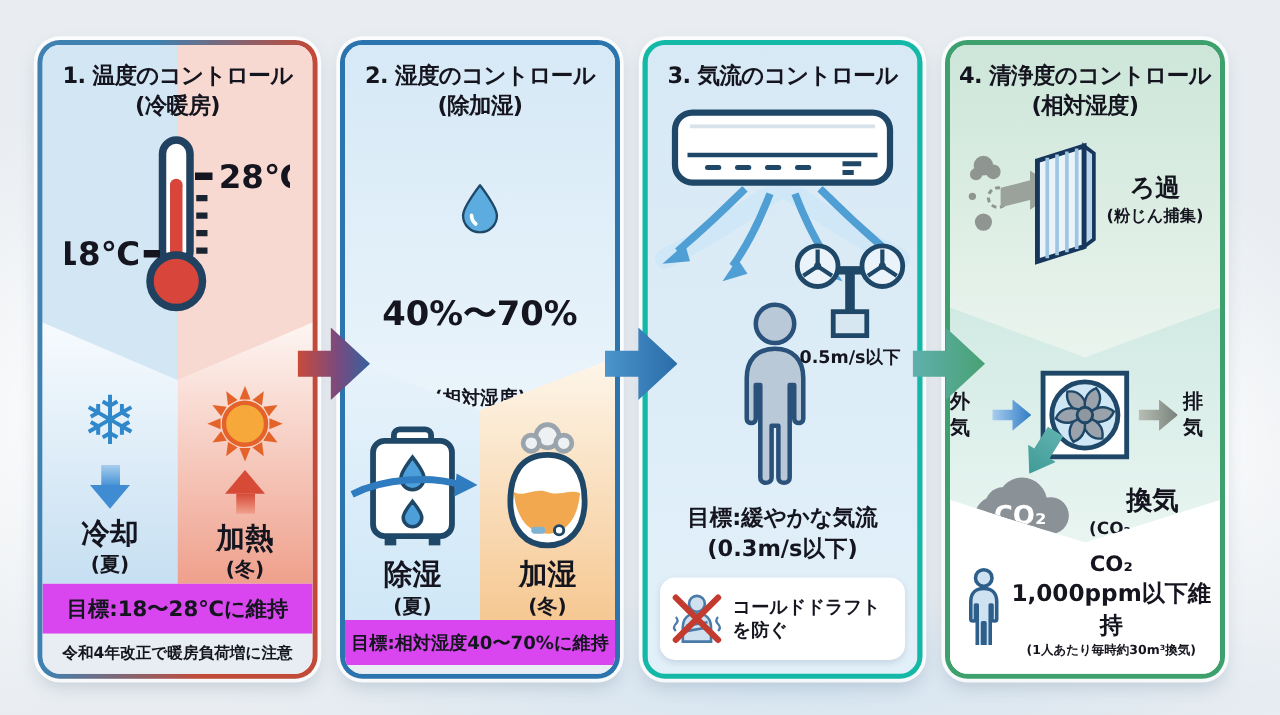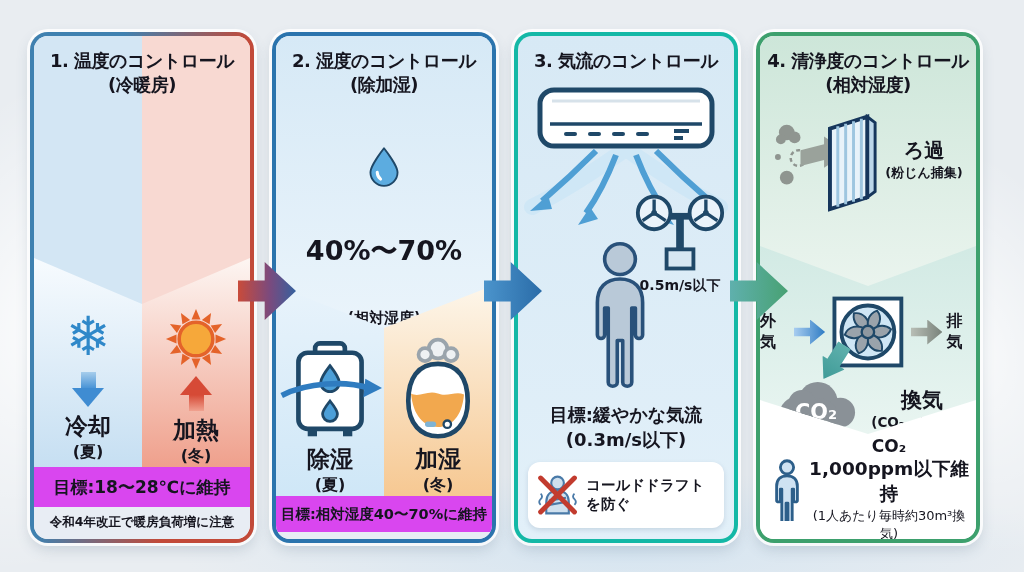--- a/index.html
+++ b/index.html
@@ -91,21 +91,21 @@
   .vent-arrow{position:absolute;left:58px;top:-34px;width:26px;height:40px;transform:rotate(32deg);
     clip-path:polygon(22% 0,78% 0,78% 52%,100% 52%,50% 100%,0 52%,22% 52%);
     background:linear-gradient(#5fb0ad,#3f9b97);}
   .vent-caption{text-align:center;}
   .vent-label{font-weight:bold;font-size:21px;}
   .vent-sub{font-weight:bold;font-size:13.5px;}
   .p4-bottom{flex:1;background:#fff;display:flex;align-items:center;gap:4px;padding:36px 6px 6px 10px;box-sizing:border-box;}
   .co2-info{flex:1;text-align:center;}
   .co2-h{font-weight:bold;font-size:17px;}
   .co2-goal{font-weight:bold;font-size:18.5px;}
-  .co2-sub{font-weight:normal;font-size:13px;margin-top:1px;text-align:center;}
+  .co2-sub{font-weight:bold;font-size:10px;margin-top:1px;text-align:center;}
 
   
   .flow-arrow{position:absolute;top:262px;width:58px;height:58px;z-index:6;
     clip-path:polygon(0 32%,46% 32%,46% 0,100% 50%,46% 100%,46% 68%,0 68%);
     filter:drop-shadow(0 0 2px rgba(255,255,255,.9));}
   .fa1{left:238px;background:linear-gradient(90deg,#c94b3a,#7a4a7e 55%,#35619e);}
   .fa2{left:484px;background:linear-gradient(90deg,#4b94cc,#2a6ca8);}
   .fa3{left:730px;background:linear-gradient(90deg,#5fb0ad,#48a173);}
 
   svg{display:block;}
@@ -119,20 +119,36 @@
 <div class="bg-wave3"></div>
 
 <div class="panels">
 
   <div class="frame frame1">
     <div class="panel">
       <div class="chev p1-top">
         <div class="panel-title">
           <div>1. 温度のコントロール</div>
           <div>(冷暖房)</div>
+        </div>
+        <div class="center" style="margin-top:6px;">
+          <svg width="180" height="150" viewBox="0 0 180 150">
+            <rect x="78" y="8" width="22" height="100" rx="11" fill="#ffffff" stroke="#20415f" stroke-width="6"></rect>
+            <rect x="84" y="44" width="10" height="70" fill="#d8453a"></rect>
+            <circle cx="89" cy="44" r="5" fill="#d8453a"></circle>
+            <circle cx="89" cy="121" r="21" fill="#d8453a" stroke="#20415f" stroke-width="6"></circle>
+            <rect x="104" y="34" width="14" height="6" fill="#15151f"></rect>
+            <rect x="105" y="52" width="9" height="5" fill="#1a2430"></rect>
+            <rect x="105" y="66" width="9" height="5" fill="#1a2430"></rect>
+            <rect x="105" y="80" width="9" height="5" fill="#1a2430"></rect>
+            <rect x="105" y="94" width="9" height="5" fill="#1a2430"></rect>
+            <rect x="63" y="96" width="13" height="6" fill="#15151f"></rect>
+            <text x="123" y="46" font-size="26" font-weight="bold" fill="#15151f">28℃</text>
+            <text x="60" y="108" text-anchor="end" font-size="26" font-weight="bold" fill="#15151f">18℃</text>
+          </svg>
         </div>
       </div>
       <div class="p1-mid">
         <div class="halfL1 half-col">
           <div class="snowflake">❄</div>
           <div class="block-arrow-v down-blue">
             <div class="bav-shaft"></div>
               <div class="bav-head"></div>
           </div>
           <div class="big-label">冷却</div>

